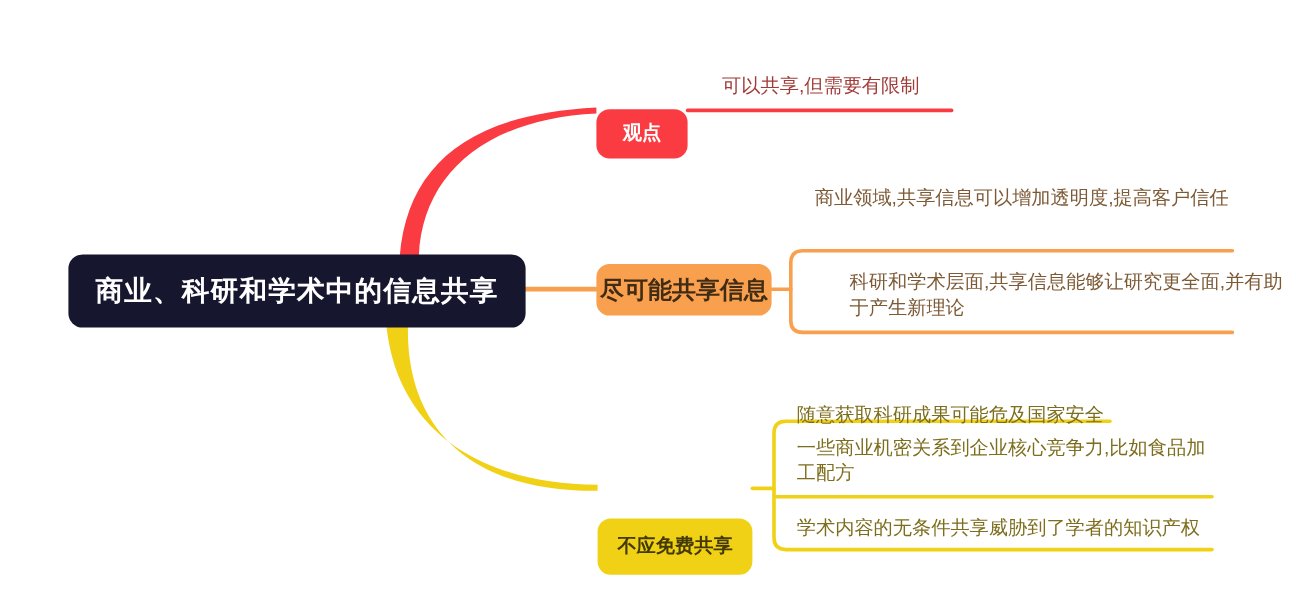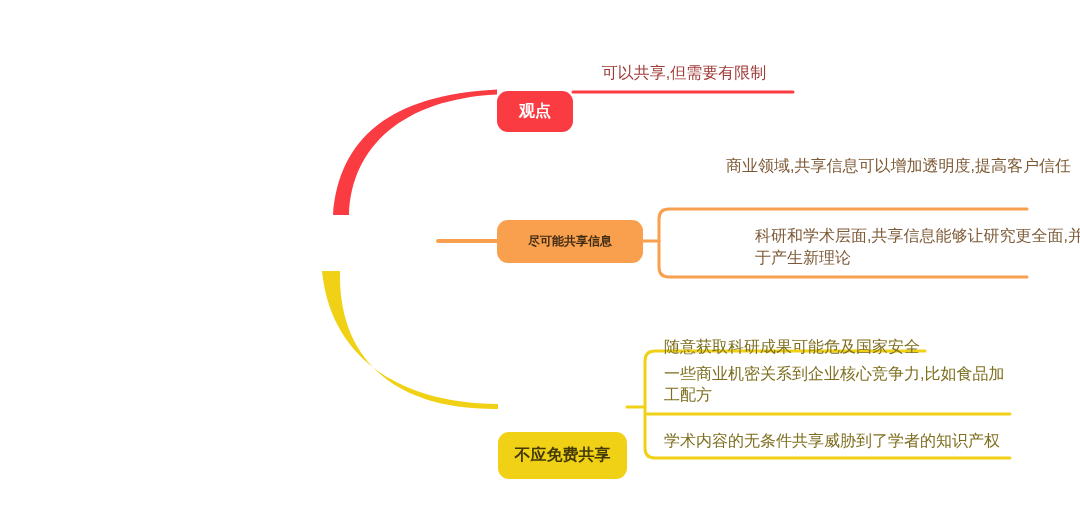--- a/index.html
+++ b/index.html
@@ -15,31 +15,31 @@
   .node-root{
     left:57px;top:212px;width:381px;height:61px;border-radius:12px;
     background:#16162f;color:#ffffff;font-size:23px;letter-spacing:1px;
   }
   .node-b1{
     left:497px;top:72px;width:76px;height:41px;border-radius:11px;
     background:#fa3b42;color:#ffffff;font-size:16px;margin-top:19px;
   }
   .node-b2{
     left:497px;top:220px;width:146px;height:43px;border-radius:11px;
-    background:#f8a04e;color:#402b15;font-size:12px;
+    background:#f8a04e;color:#402b15;font-size:20px;
   }
   .node-b3{
     left:498px;top:384px;width:129px;height:47px;border-radius:11px;
     background:#f0d116;color:#433a08;font-size:16px;margin-top:48px;
   }
   .child{
     position:absolute;font-size:16px;line-height:22px;word-break:break-all;
   }
   .child.c-red{left:575px;top:62px;width:218px;text-align:center;color:#a03c38;white-space:nowrap;}
-  .child.c-orange{color:#7d5a36;margin-left:47px;}
+  .child.c-orange{color:#7d5a36;}
   .child.c-o1{left:679px;top:155px;width:352px;}
   .child.c-o2{left:708px;top:225px;width:362px;}
   .child.c-yellow{color:#7d6e1e;}
   .child.c-y1{left:664px;top:336px;width:300px;white-space:nowrap;}
   .child.c-y2{left:664px;top:363px;width:352px;line-height:21px;}
   .child.c-y3{left:664px;top:430px;width:370px;white-space:nowrap;}
 </style>
 </head>
 <body>
 
@@ -53,20 +53,21 @@
     <path d="M 438 241 H 497" stroke="#f8a04e" stroke-width="4" fill="none" stroke-linecap="round"></path>
     <path d="M 643 241 H 659" stroke="#f8a04e" stroke-width="3" fill="none" stroke-linecap="round"></path>
     <path d="M 1027 209 H 669 Q 659 209 659 219 L 659 267 Q 659 277 669 277 H 1027" stroke="#f8a04e" stroke-width="3" fill="none" stroke-linecap="round"></path>
 
     <path d="M 322 271 C 330 352 392 403 498 404 L 498 409 C 390 410 338 355 340 271 Z" fill="#f0d116" stroke="none"></path>
     <path d="M 627 407 H 645" stroke="#f0d116" stroke-width="3" fill="none" stroke-linecap="round"></path>
     <path d="M 925 351 H 655 Q 645 351 645 361 L 645 448 Q 645 458 655 458 H 1010" stroke="#f0d116" stroke-width="3" fill="none" stroke-linecap="round"></path>
     <path d="M 647 414 H 1010" stroke="#f0d116" stroke-width="3" fill="none" stroke-linecap="round"></path>
   </svg>
 
+  <div class="node node-root">商业、科研和学术中的信息共享</div>
 
   <div class="node node-b1">观点</div>
   <div class="child c-red">可以共享,但需要有限制</div>
 
   <div class="node node-b2">尽可能共享信息</div>
   <div class="child c-orange c-o1">商业领域,共享信息可以增加透明度,提高客户信任</div>
   <div class="child c-orange c-o2">科研和学术层面,共享信息能够让研究更全面,并有助于产生新理论</div>
 
   <div class="node node-b3">不应免费共享</div>
   <div class="child c-yellow c-y1">随意获取科研成果可能危及国家安全</div>

